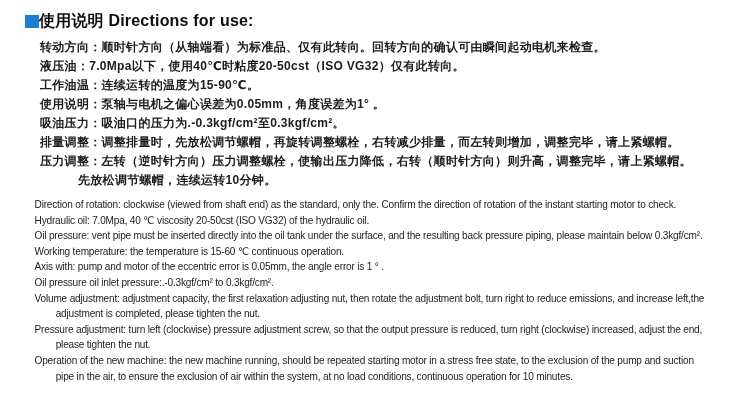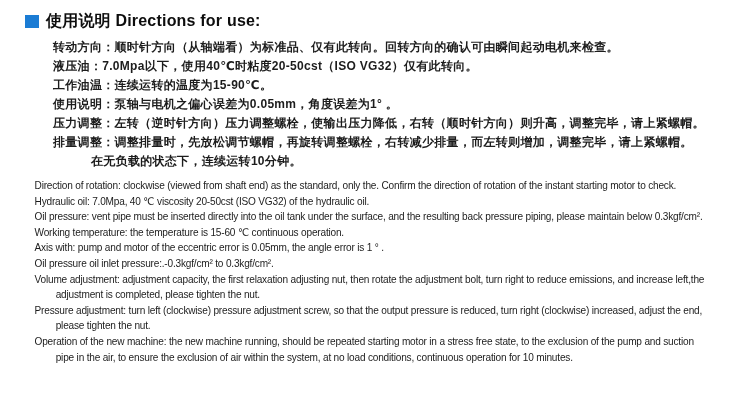--- a/index.html
+++ b/index.html
@@ -1,24 +1,24 @@
 <!DOCTYPE html>
 <html><head>
 <meta charset="utf-8">
 <style>
   html,body{margin:0;padding:0;}
   .doc{
     width:732px;height:412px;background:#ffffff;overflow:hidden;
     font-family:"Liberation Sans","DejaVu Sans",sans-serif;color:#151515;
     box-sizing:border-box;
   }
-  .header{display:flex;align-items:center;gap:7px;padding:11px 0 3px 25px;}
+  .header{display:flex;align-items:center;padding:11px 0 3px 25px;}
   .bullet{width:14px;height:13px;display:inline-block;flex:0 0 auto;}
   .title{font-size:16px;font-weight:bold;color:#0d0d0d;letter-spacing:0.2px;}
-  .cn-section{padding-top:3px;padding-left:13px;}
+  .cn-section{padding-top:3px;}
   .cn-line{
     padding-left:40px;font-weight:bold;font-size:12px;line-height:19px;
     white-space:nowrap;letter-spacing:0.3px;color:#1c1c1c;
   }
   .cn-line.indent{padding-left:78px;}
   .en-section{padding-top:7px;}
   .en-line{
     padding-left:36px;font-size:10.5px;line-height:15.6px;white-space:nowrap;
     letter-spacing:-0.2px;color:#1c1c1c;
     transform:scaleX(0.96);transform-origin:left center;
@@ -33,23 +33,24 @@
   <div class="header">
     <span class="bullet" style="background: rgb(27, 124, 212);"></span>
     <span class="title">使用说明 Directions for use:</span>
   </div>
 
   <div class="cn-section">
     <div class="cn-line">转动方向：顺时针方向（从轴端看）为标准品、仅有此转向。回转方向的确认可由瞬间起动电机来检查。</div>
     <div class="cn-line">液压油：7.0Mpa以下，使用40℃时粘度20-50cst（ISO VG32）仅有此转向。</div>
     <div class="cn-line">工作油温：连续运转的温度为15-90℃。</div>
     <div class="cn-line">使用说明：泵轴与电机之偏心误差为0.05mm，角度误差为1° 。</div>
+    <div class="cn-line">吸油压力：吸油口的压力为.-0.3kgf/cm²至0.3kgf/cm²。</div>
+    <div class="cn-line">排量调整：调整排量时，先放松调节螺帽，再旋转调整螺栓，右转减少排量，而左转则增加，调整完毕，请上紧螺帽。</div>
     <div class="cn-line">压力调整：左转（逆时针方向）压力调整螺栓，使输出压力降低，右转（顺时针方向）则升高，调整完毕，请上紧螺帽。</div>
-    <div class="cn-line">排量调整：调整排量时，先放松调节螺帽，再旋转调整螺栓，右转减少排量，而左转则增加，调整完毕，请上紧螺帽。</div>
-    <div class="cn-line indent">在无负载的状态下，连续运转10分钟。</div>
+    <div class="cn-line indent">先放松调节螺帽，连续运转10分钟。</div>
   </div>
 
   <div class="en-section">
     <div class="en-line">Direction of rotation: clockwise (viewed from shaft end) as the standard, only the. Confirm the direction of rotation of  the instant starting motor to check.</div>
     <div class="en-line">Hydraulic oil: 7.0Mpa, 40 ℃ viscosity 20-50cst (ISO VG32) of the hydraulic oil.</div>
     <div class="en-line">Oil pressure: vent pipe must be inserted directly into the oil tank under the surface, and the resulting back pressure piping, please maintain below 0.3kgf/cm².</div>
     <div class="en-line">Working temperature: the temperature is 15-60 ℃ continuous operation.</div>
     <div class="en-line">Axis with: pump and motor of the eccentric error is 0.05mm, the angle error is 1 °  .</div>
     <div class="en-line">Oil pressure oil inlet pressure:.-0.3kgf/cm² to 0.3kgf/cm².</div>
     <div class="en-line">Volume adjustment: adjustment capacity, the first relaxation adjusting nut, then rotate the adjustment bolt, turn right to reduce emissions, and increase left,the</div>

